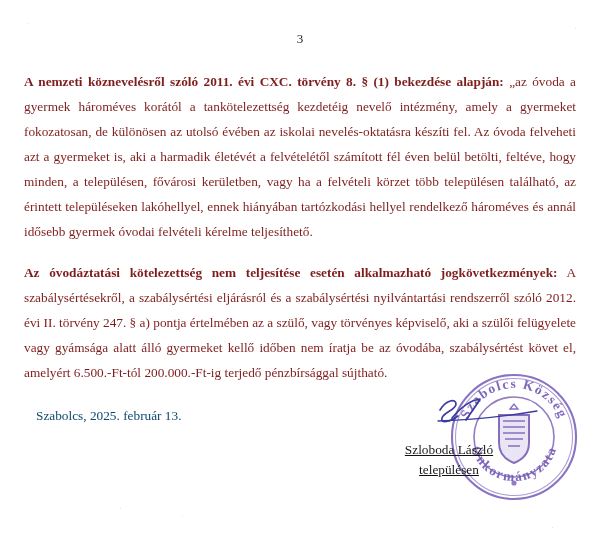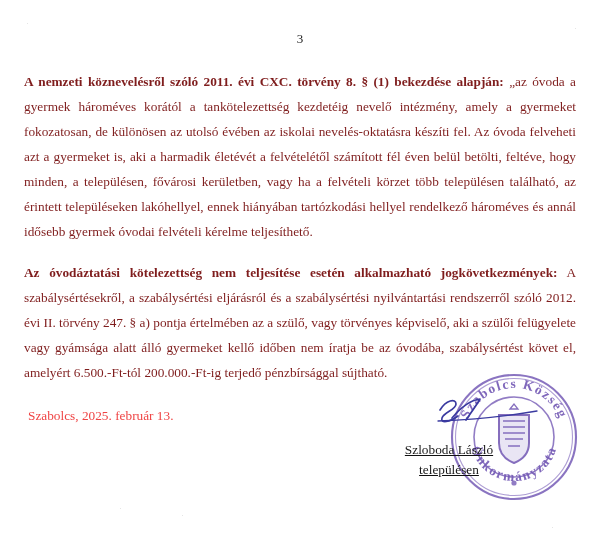--- a/index.html
+++ b/index.html
@@ -49,26 +49,26 @@
     text-justify: inter-word;
     color: #7f1d1d;
     hyphens: none;
   }
 
   p.para b, p.para .bold {
     font-weight: bold;
   }
 
   .place-date {
-    margin: 4px;
+    margin: 12px;
     padding-top: 4px;
     font-size: 13.3px;
     line-height: 21.3px;
     text-align: left;
-    color: #ef4444;
+    color: #0c4a6e;
   }
 
   
   .signature-block {
     position: absolute;
     left: 356px;
     top: 440px;
     width: 186px;
     text-align: center;
     z-index: 4;

